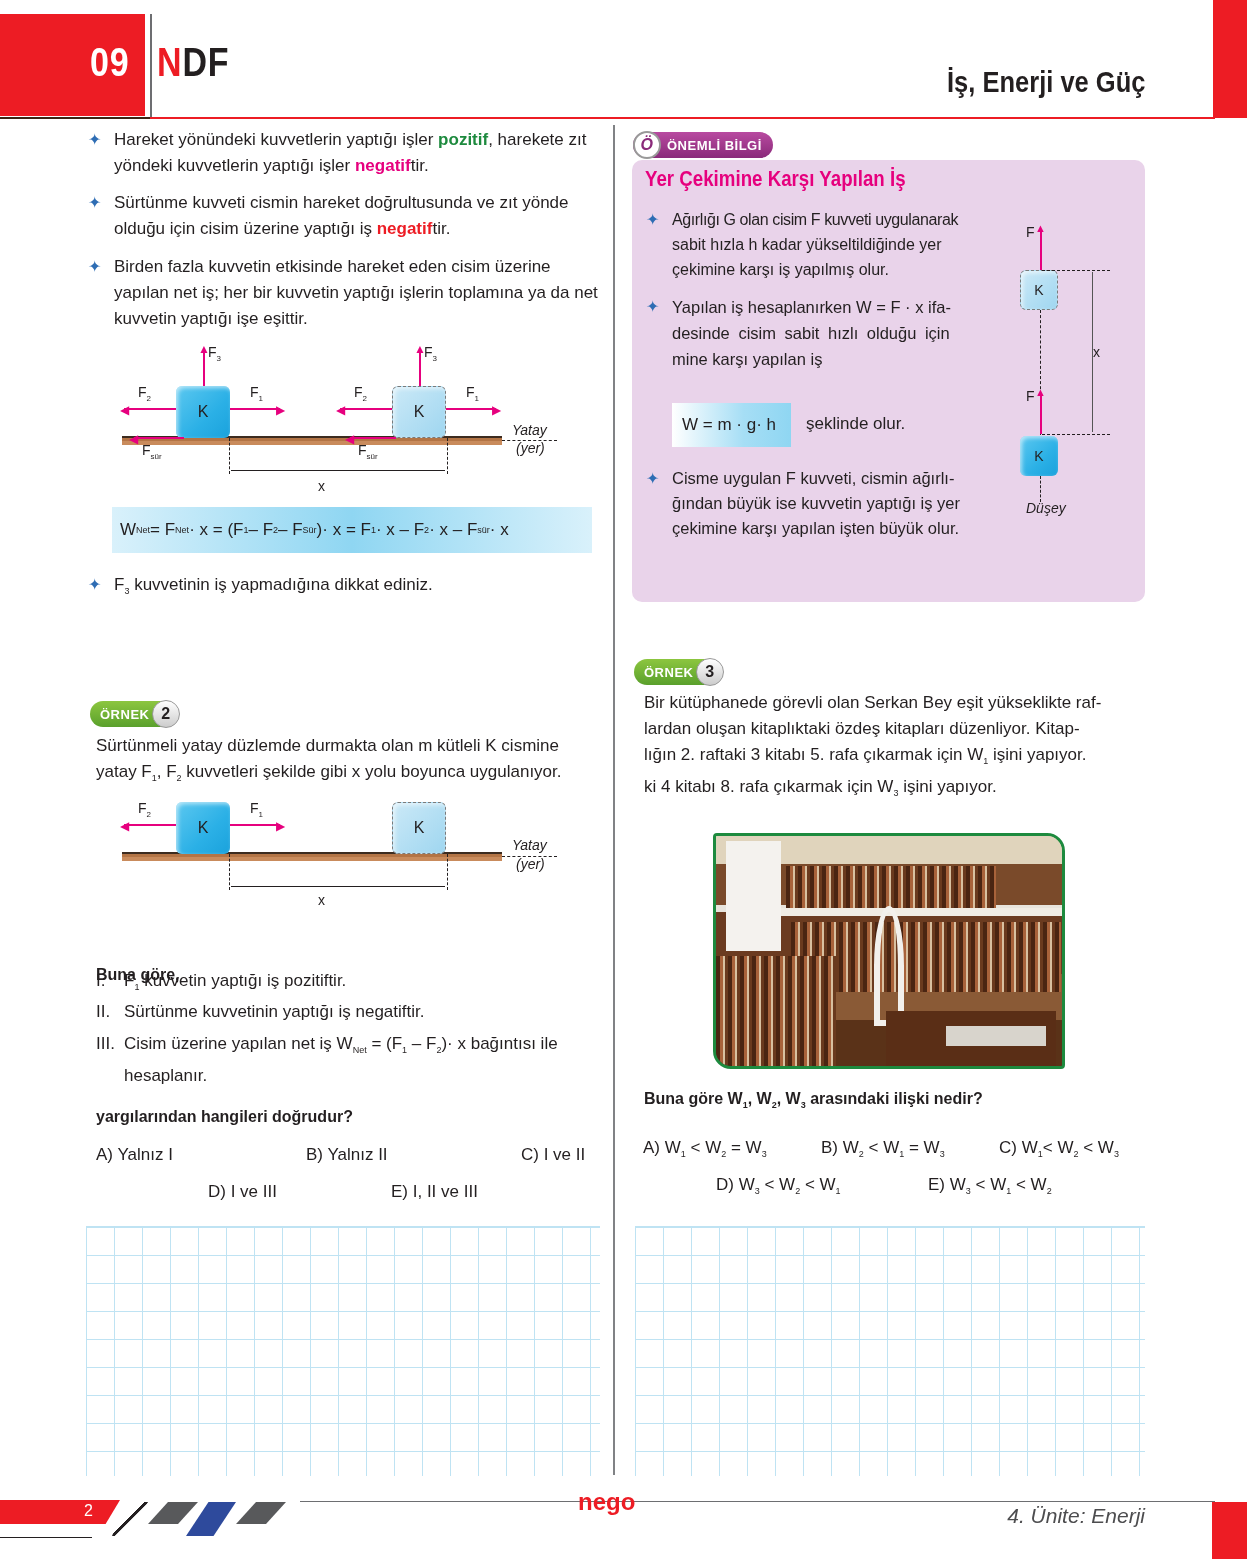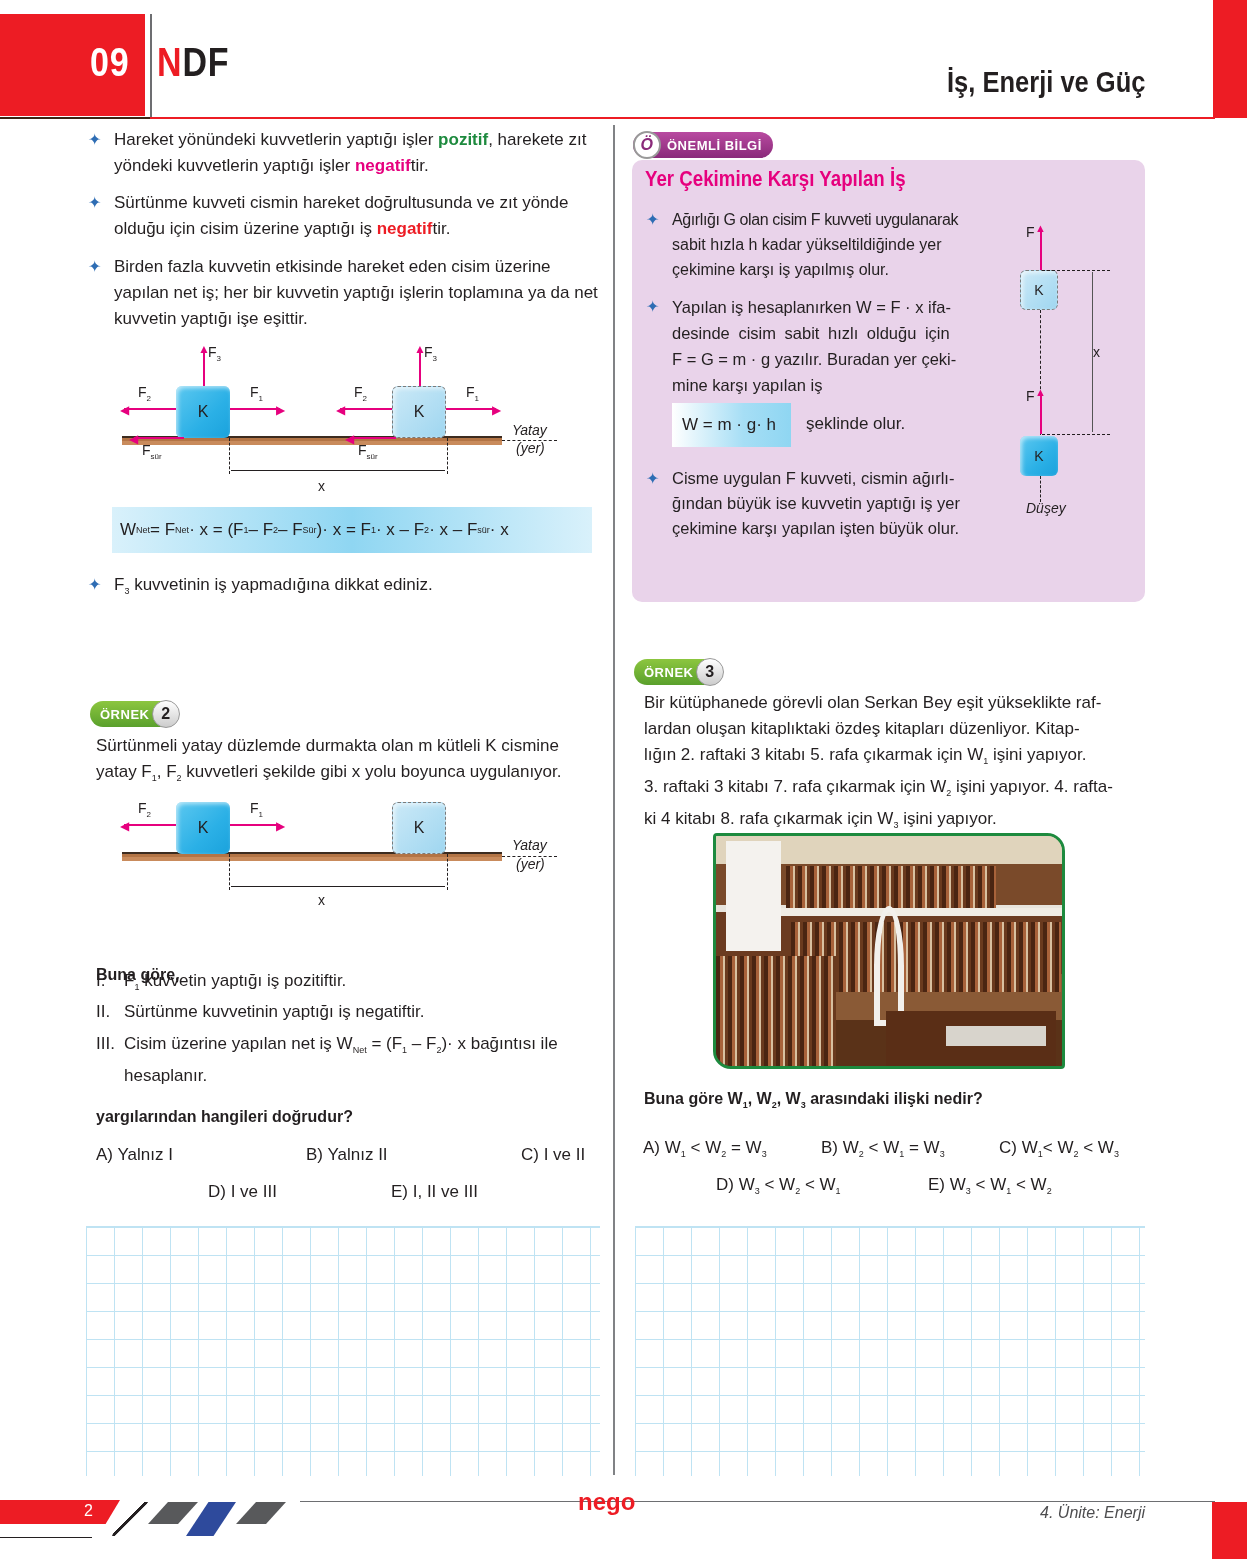--- a/index.html
+++ b/index.html
@@ -59,21 +59,21 @@
   .grid { background-image: linear-gradient(#bfe3f3 1px, transparent 1px), linear-gradient(90deg, #bfe3f3 1px, transparent 1px); background-size: 28px 28px; border-top: 1px solid #bfe3f3; }
 
   
   .photo { left: 713px; top: 833px; width: 352px; height: 236px; border: 3px solid #1d8a3e; border-radius: 4px 18px 4px 18px; overflow: hidden; background: linear-gradient(#d9cbb0 0 10%, #7a4a2a 10% 30%, #e8e4dc 30% 33%, #6b3b20 33% 60%, #8a5a36 60% 80%, #5a3218 80%); }
   .photo .shelf { position: absolute; background: repeating-linear-gradient(90deg, #4a2512 0 4px, #a8623a 4px 7px, #d8c0a0 7px 9px, #6a3a1e 9px 12px); }
 
   
   .foot-line { left: 300px; top: 1501px; width: 915px; height: 1px; background: #6d6e71; }
   .foot-red { left: 0; top: 1500px; width: 120px; height: 24px; background: #ed1c24; clip-path: polygon(0 0, 100% 0, 88% 100%, 0 100%); }
   .foot-num { left: 84px; top: 1502px; color: #fff; font-size: 16px; }
-  .foot-title { right: 102px; top: 1504px; font-size: 16px; font-style: italic; color: #4d4d4f; }
+  .foot-title { right: 102px; top: 1504px; font-size: 21px; font-style: italic; color: #4d4d4f; }
   .foot-right-red { left: 1212px; top: 1502px; width: 35px; height: 57px; background: #ed1c24; }
   .stripe { height: 22px; width: 40px; clip-path: polygon(40% 0, 100% 0, 60% 100%, 0 100%); }
   .logo { left: 578px; top: 1488px; font-size: 24px; font-weight: bold; color: #ed1c24; }
 </style>
 </head>
 <body>
 
 <div class="abs hdr-red"></div>
 <div class="abs hdr-num">09</div>
 <div class="abs hdr-vline"></div>
@@ -230,21 +230,20 @@
 <div class="abs bullet" style="left:640px; top:207px; width:350px; line-height:25px; font-size:16px;">
   <span class="star">✦</span>
   <div style="letter-spacing:-0.4px;">Ağırlığı G olan cisim F kuvveti uygulanarak</div>
   <div>sabit hızla h kadar yükseltildiğinde yer</div>
   <div>çekimine karşı iş yapılmış olur.</div>
 </div>
 <div class="abs bullet" style="left:640px; top:294px; width:350px; line-height:26px; font-size:16.5px;">
   <span class="star">✦</span>
   <div>Yapılan iş hesaplanırken W = F · x  ifa-</div>
   <div style="word-spacing:4px;">desinde cisim sabit hızlı olduğu için</div>
-  <div>F = G = m · g yazılır. Buradan yer çeki-</div>
   <div>mine karşı yapılan iş</div>
 </div>
 <div class="abs wbox">W = m · g· h</div>
 <div class="abs" style="left:806px; top:414px; font-size:17px;">şeklinde olur.</div>
 
 <div class="abs bullet" style="left:640px; top:466px; width:350px; line-height:25px; font-size:16.5px;">
   <span class="star">✦</span>
   <div>Cisme uygulan F kuvveti, cismin ağırlı-</div>
   <div>ğından büyük ise kuvvetin yaptığı iş yer</div>
   <div>çekimine karşı yapılan işten büyük olur.</div>
@@ -273,21 +272,20 @@
 </div>
 
 <div class="abs ornek" style="left:634px; top:659px;">
   <span>ÖRNEK</span>
   <span class="num">3</span>
 </div>
 <div class="abs para" style="left:644px; top:690px; width:500px;">
   <div>Bir kütüphanede görevli olan Serkan Bey eşit yükseklikte raf-</div>
   <div>lardan oluşan kitaplıktaki özdeş kitapları düzenliyor. Kitap-</div>
   <div><span>lığın 2. raftaki 3 kitabı 5. rafa çıkarmak için W</span><sub>1</sub><span> işini yapıyor.</span></div>
-  <div><span>3. raftaki 3 kitabı 7. rafa çıkarmak için W</span><sub>2</sub><span> işini yapıyor. 4. rafta-</span></div>
   <div><span>ki 4 kitabı 8. rafa çıkarmak için W</span><sub>3</sub><span> işini yapıyor.</span></div>
 </div>
 
 <div class="abs photo">
   <div class="abs" style="left:0; top:0; width:100%; height:28px; background:#e0d4bc;"></div>
   <div class="abs shelf" style="left:70px; top:30px; width:210px; height:42px;"></div>
   <div class="abs" style="left:60px; top:72px; width:290px; height:8px; background:#f0ece4;"></div>
   <div class="abs shelf" style="left:75px; top:86px; width:270px; height:70px;"></div>
   <div class="abs" style="left:10px; top:5px; width:55px; height:110px; background:#f4f2ee;"></div>
   <div class="abs shelf" style="left:0; top:120px; width:120px; height:112px;"></div>

